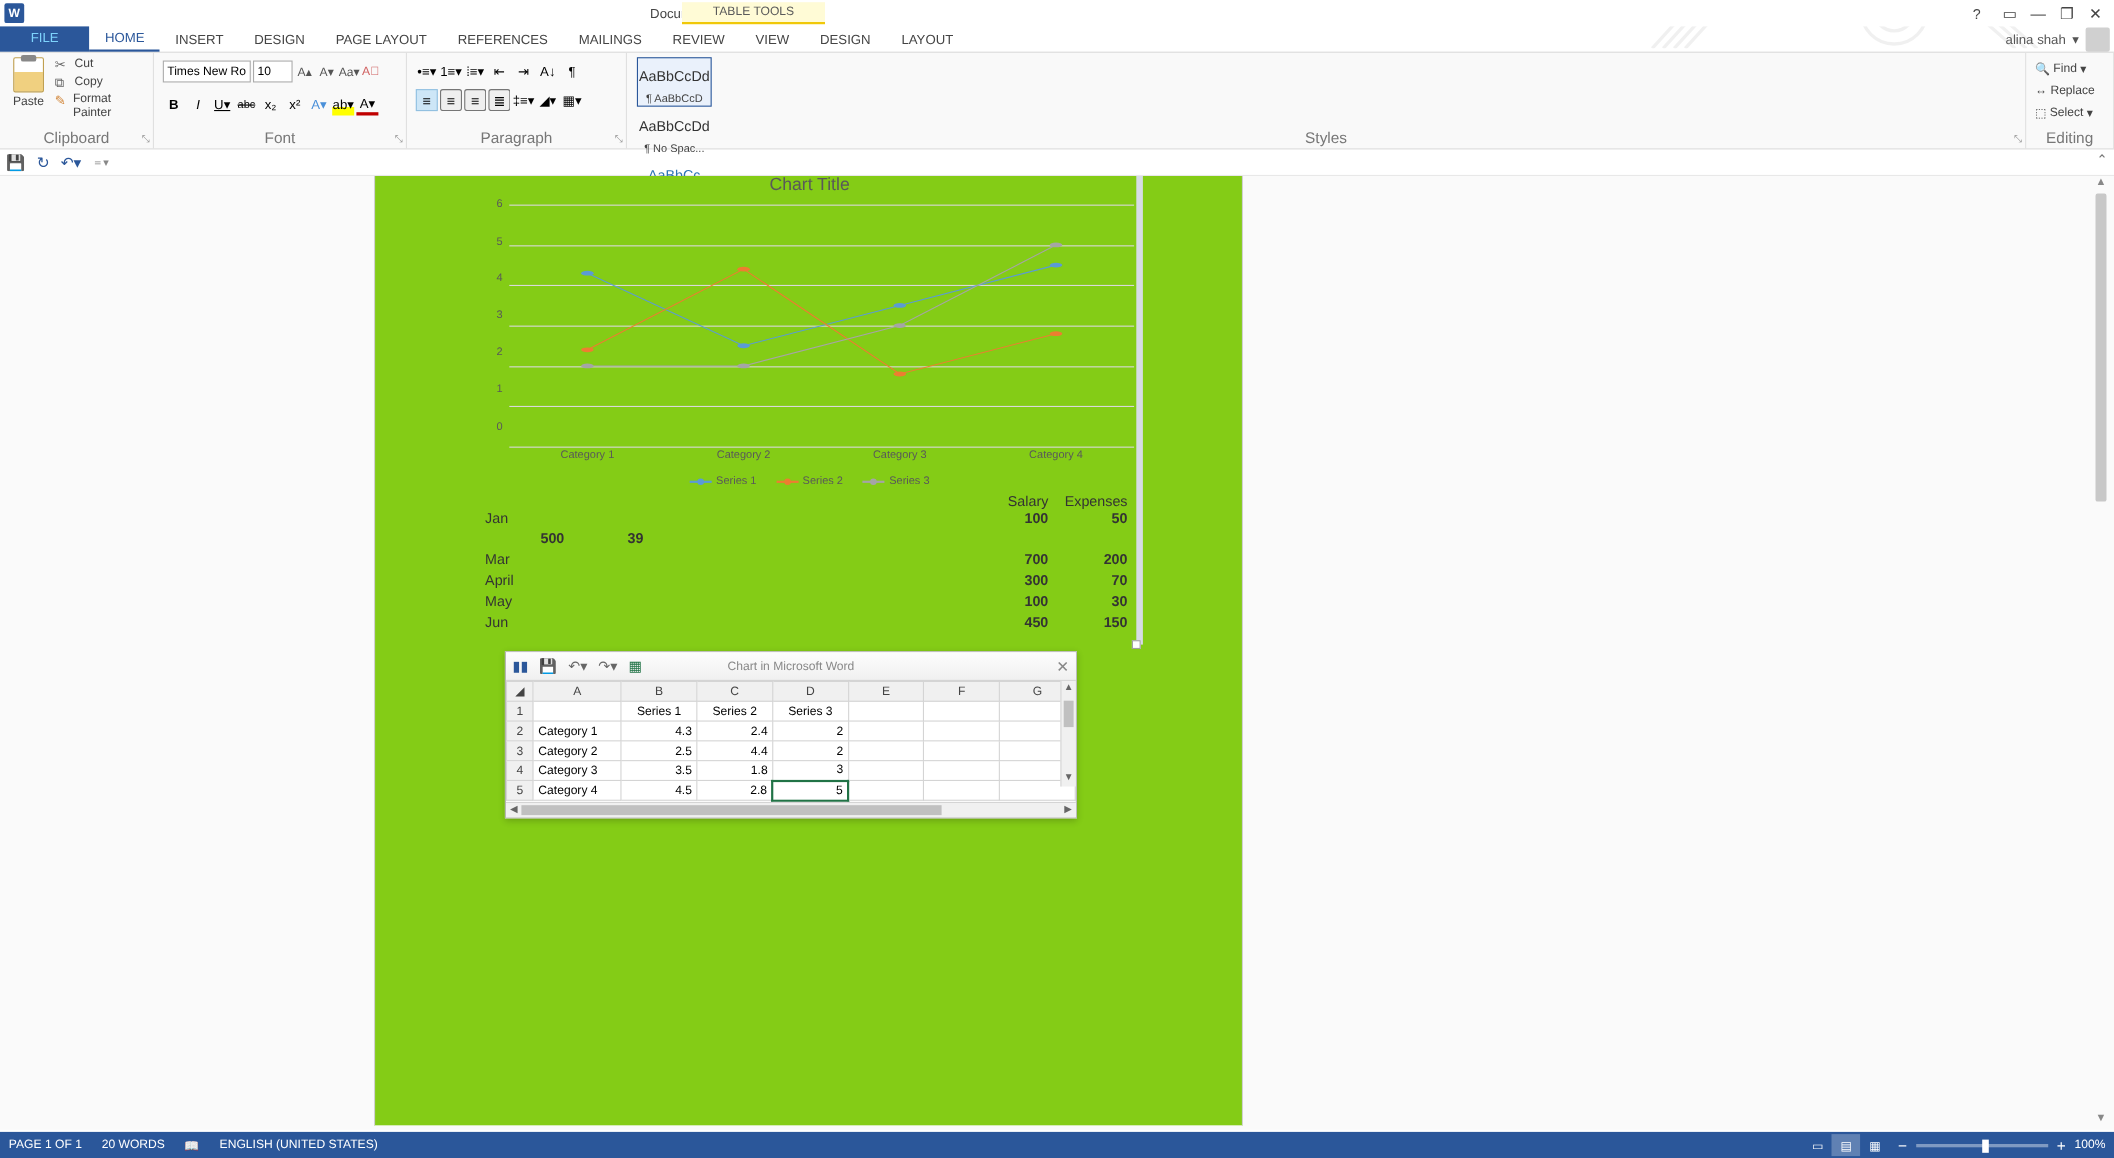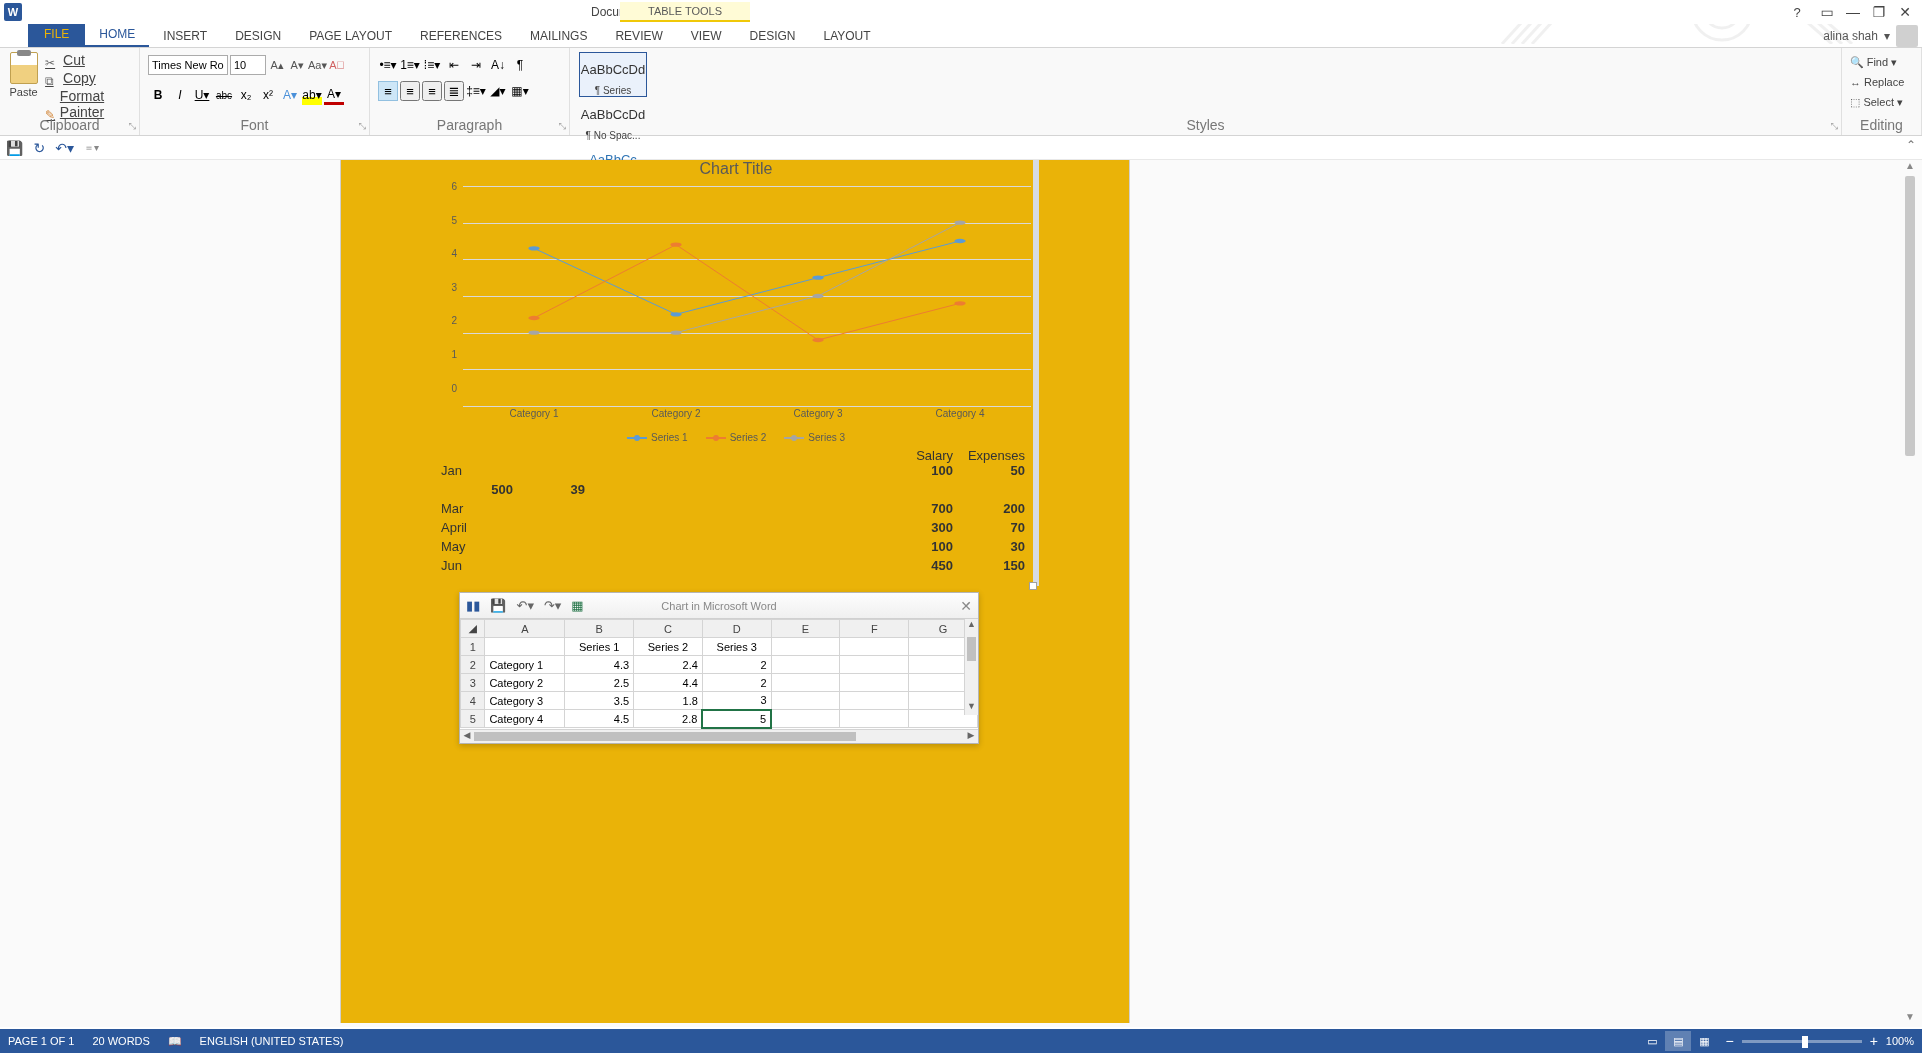--- a/index.html
+++ b/index.html
@@ -10,40 +10,40 @@
 .word-icon { width: 18px; height: 18px; background: #2b579a; color: #fff; font-weight: bold; font-size: 11px; display: flex; align-items: center; justify-content: center; margin-left: 4px; border-radius: 2px; }
 .doc-title { position: absolute; left: 50%; transform: translateX(-370px); font-size: 12px; color: #444; }
 .table-tools { position: absolute; left: 620px; background: #fffbd6; border-bottom: 2px solid #f0c808; padding: 3px 28px; font-size: 11px; color: #5a5a5a; }
 .win-controls { position: absolute; right: 4px; display: flex; gap: 0; }
 .win-controls span { width: 26px; height: 20px; display: flex; align-items: center; justify-content: center; font-size: 14px; color: #444; cursor: pointer; }
 .win-controls .help { font-size: 13px; margin-right: 4px; }
 
 
 .ribbon-tabs { height: 24px; display: flex; align-items: flex-end; background: #fff; border-bottom: 1px solid #d4d4d4; }
 .tab { padding: 4px 14px; font-size: 12px; color: #444; cursor: pointer; }
-.tab.file { background: #2b579a; color: #eab308; padding: 6px 16px; margin-left: 28px; }
+.tab.file { background: #2b579a; color: #7dd3fc; padding: 6px 28px; }
 .tab.active { color: #2b579a; border-bottom: 2px solid #2b579a; }
 .tab.contextual { color: #444; }
 .user-area { margin-left: auto; display: flex; align-items: center; padding-right: 4px; gap: 6px; font-size: 12px; color: #555; }
 .user-avatar { width: 22px; height: 22px; background: #d0d0d0; border-radius: 2px; }
 
 
 .ribbon { height: 88px; background: #f9f9f9; border-bottom: 1px solid #d4d4d4; display: flex; }
 .group { border-right: 1px solid #e0e0e0; padding: 4px 8px 2px 8px; display: flex; flex-direction: column; position: relative; }
 .group-label { font-size: 14px; color: #777; text-align: center; position: absolute; bottom: 2px; left: 0; right: 0; }
 .group-dlg { position: absolute; bottom: 3px; right: 3px; font-size: 9px; color: #888; }
 
 
 .clipboard-grp { width: 140px; }
 .paste-btn { display: flex; flex-direction: column; align-items: center; width: 40px; }
 .paste-icon { width: 28px; height: 32px; background: linear-gradient(#fff 40%, #f0d080 40%); border: 1px solid #c0a050; border-radius: 2px; position: relative; }
 .paste-icon::before { content: ''; position: absolute; top: -3px; left: 6px; width: 14px; height: 6px; background: #888; border-radius: 2px; }
 .paste-label { font-size: 11px; color: #444; margin-top: 2px; }
 .clip-side { display: flex; flex-direction: column; gap: 2px; margin-left: 6px; }
-.clip-side div { font-size: 14px; color: #444; display: flex; align-items: flex-end; gap: 4px; text-decoration: underline; }
+.clip-side div { font-size: 11px; color: #444; display: flex; align-items: flex-start; gap: 4px; }
 .mini-icon { width: 14px; height: 14px; display: inline-block; }
 .cut-ic::before { content: '✂'; font-size: 12px; color: #666; }
 .copy-ic::before { content: '⧉'; font-size: 12px; color: #666; }
 .brush-ic::before { content: '✎'; font-size: 12px; color: #d08030; }
 .clip-row { display: flex; height: 62px; }
 
 
 .font-grp { width: 230px; }
 .font-row1 { display: flex; gap: 2px; align-items: center; height: 26px; }
 .font-name { width: 80px; height: 20px; border: 1px solid #ababab; font-size: 11px; padding: 1px 3px; background: #fff; }
@@ -79,21 +79,21 @@
 
 .editing-grp { width: 80px; }
 .edit-item { font-size: 11px; color: #444; display: flex; align-items: center; gap: 3px; height: 20px; cursor: pointer; }
 
 
 .qat { height: 24px; background: #fff; display: flex; align-items: center; gap: 10px; padding-left: 6px; border-bottom: 1px solid #e8e8e8; }
 .qat span { font-size: 14px; color: #2b579a; cursor: pointer; }
 
 
 .doc-area { position: absolute; top: 160px; left: 0; right: 0; bottom: 26px; background: #fafafa; overflow: hidden; }
-.page { position: absolute; left: 340px; width: 790px; top: -4px; background: #eab308; border-left: 1px solid #d0d0d0; border-right: 1px solid #d0d0d0; height: 100%; }
+.page { position: absolute; left: 340px; width: 790px; top: -4px; background: #84cc16; border-left: 1px solid #d0d0d0; border-right: 1px solid #d0d0d0; height: 100%; }
 
 
 .chart-box { position: absolute; left: 100px; top: 4px; width: 590px; }
 .chart-title { text-align: center; font-size: 16px; color: #595959; margin-bottom: 8px; }
 .chart-canvas { position: relative; height: 240px; border-top: none; }
 .y-axis { position: absolute; left: 0; top: 0; bottom: 20px; width: 20px; }
 .y-tick { position: absolute; right: 4px; font-size: 10px; color: #595959; transform: translateY(-50%); }
 .gridline { position: absolute; left: 22px; right: 0; border-top: 1px solid #d9d9d9; }
 .plot { position: absolute; left: 22px; right: 0; top: 0; bottom: 20px; }
 svg.lines { position: absolute; inset: 0; width: 100%; height: 100%; }
@@ -285,21 +285,21 @@
       <button class="fmt-btn">▦▾</button>
     </div>
     <div class="group-label">Paragraph</div>
     <div class="group-dlg">⤡</div>
   </div>
 
   <div class="group styles-grp" id="styles-gallery">
 
     <div class="style-item selected">
         <div class="style-preview ">AaBbCcDd</div>
-        <div class="style-name">¶ Series</div>
+        <div class="style-name">¶ AaBbCcD</div>
       </div>
       <div class="style-item">
         <div class="style-preview ">AaBbCcDd</div>
         <div class="style-name">¶ No Spac...</div>
       </div>
       <div class="style-item">
         <div class="style-preview heading">AaBbCc</div>
         <div class="style-name">Heading 1</div>
       </div>
       <div class="style-item">

